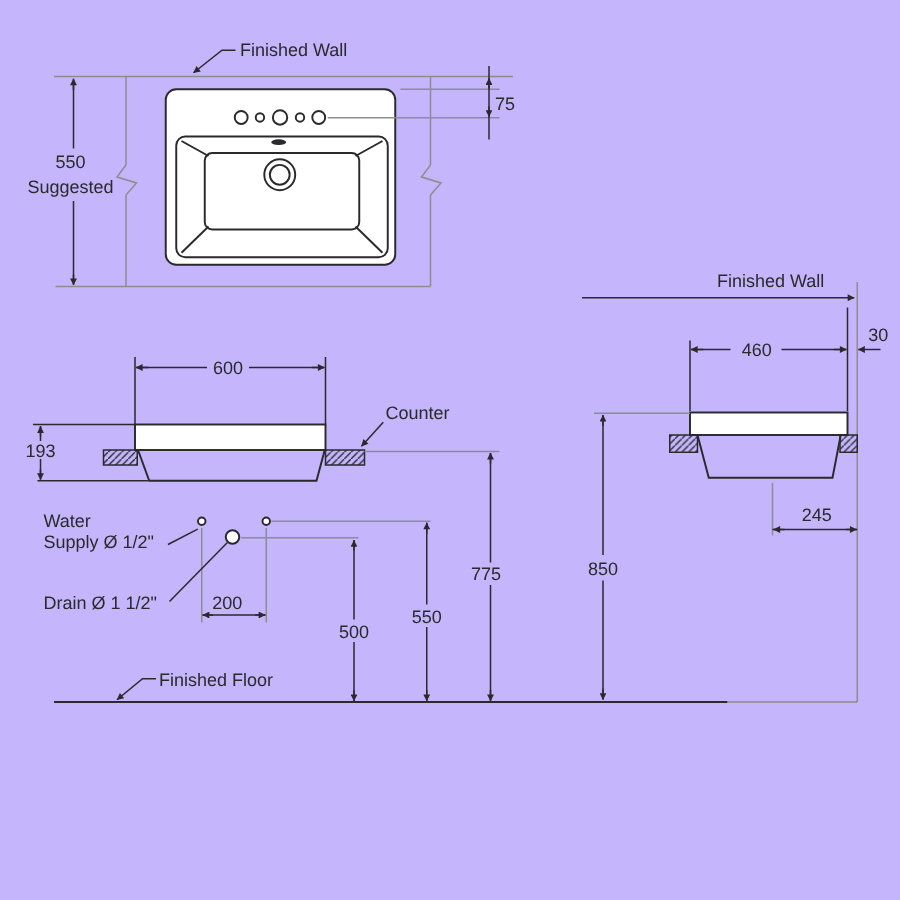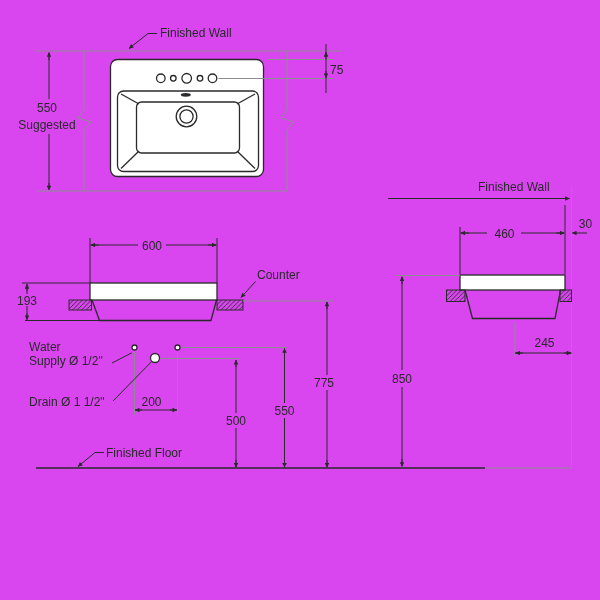--- a/index.html
+++ b/index.html
@@ -3,21 +3,21 @@
 <meta charset="utf-8">
 <style>
   html, body {
     margin: 0;
     padding: 0;
     background: #ffffff;
   }
   .drawing-wrap {
     width: 600px;
     height: 600px;
-    background: #d946ef;
+    background: #c4b5fd;
     position: relative;
     font-family: "Liberation Sans", sans-serif;
   }
   svg text {
     font-family: "Liberation Sans", sans-serif;
     font-size: 12px;
     fill: #2a2a2c;
   }
   .obj  { stroke: #2a2a2c; stroke-width: 1.3; fill: none; }
   .objf { stroke: #2a2a2c; stroke-width: 1.3; fill: #ffffff; }

